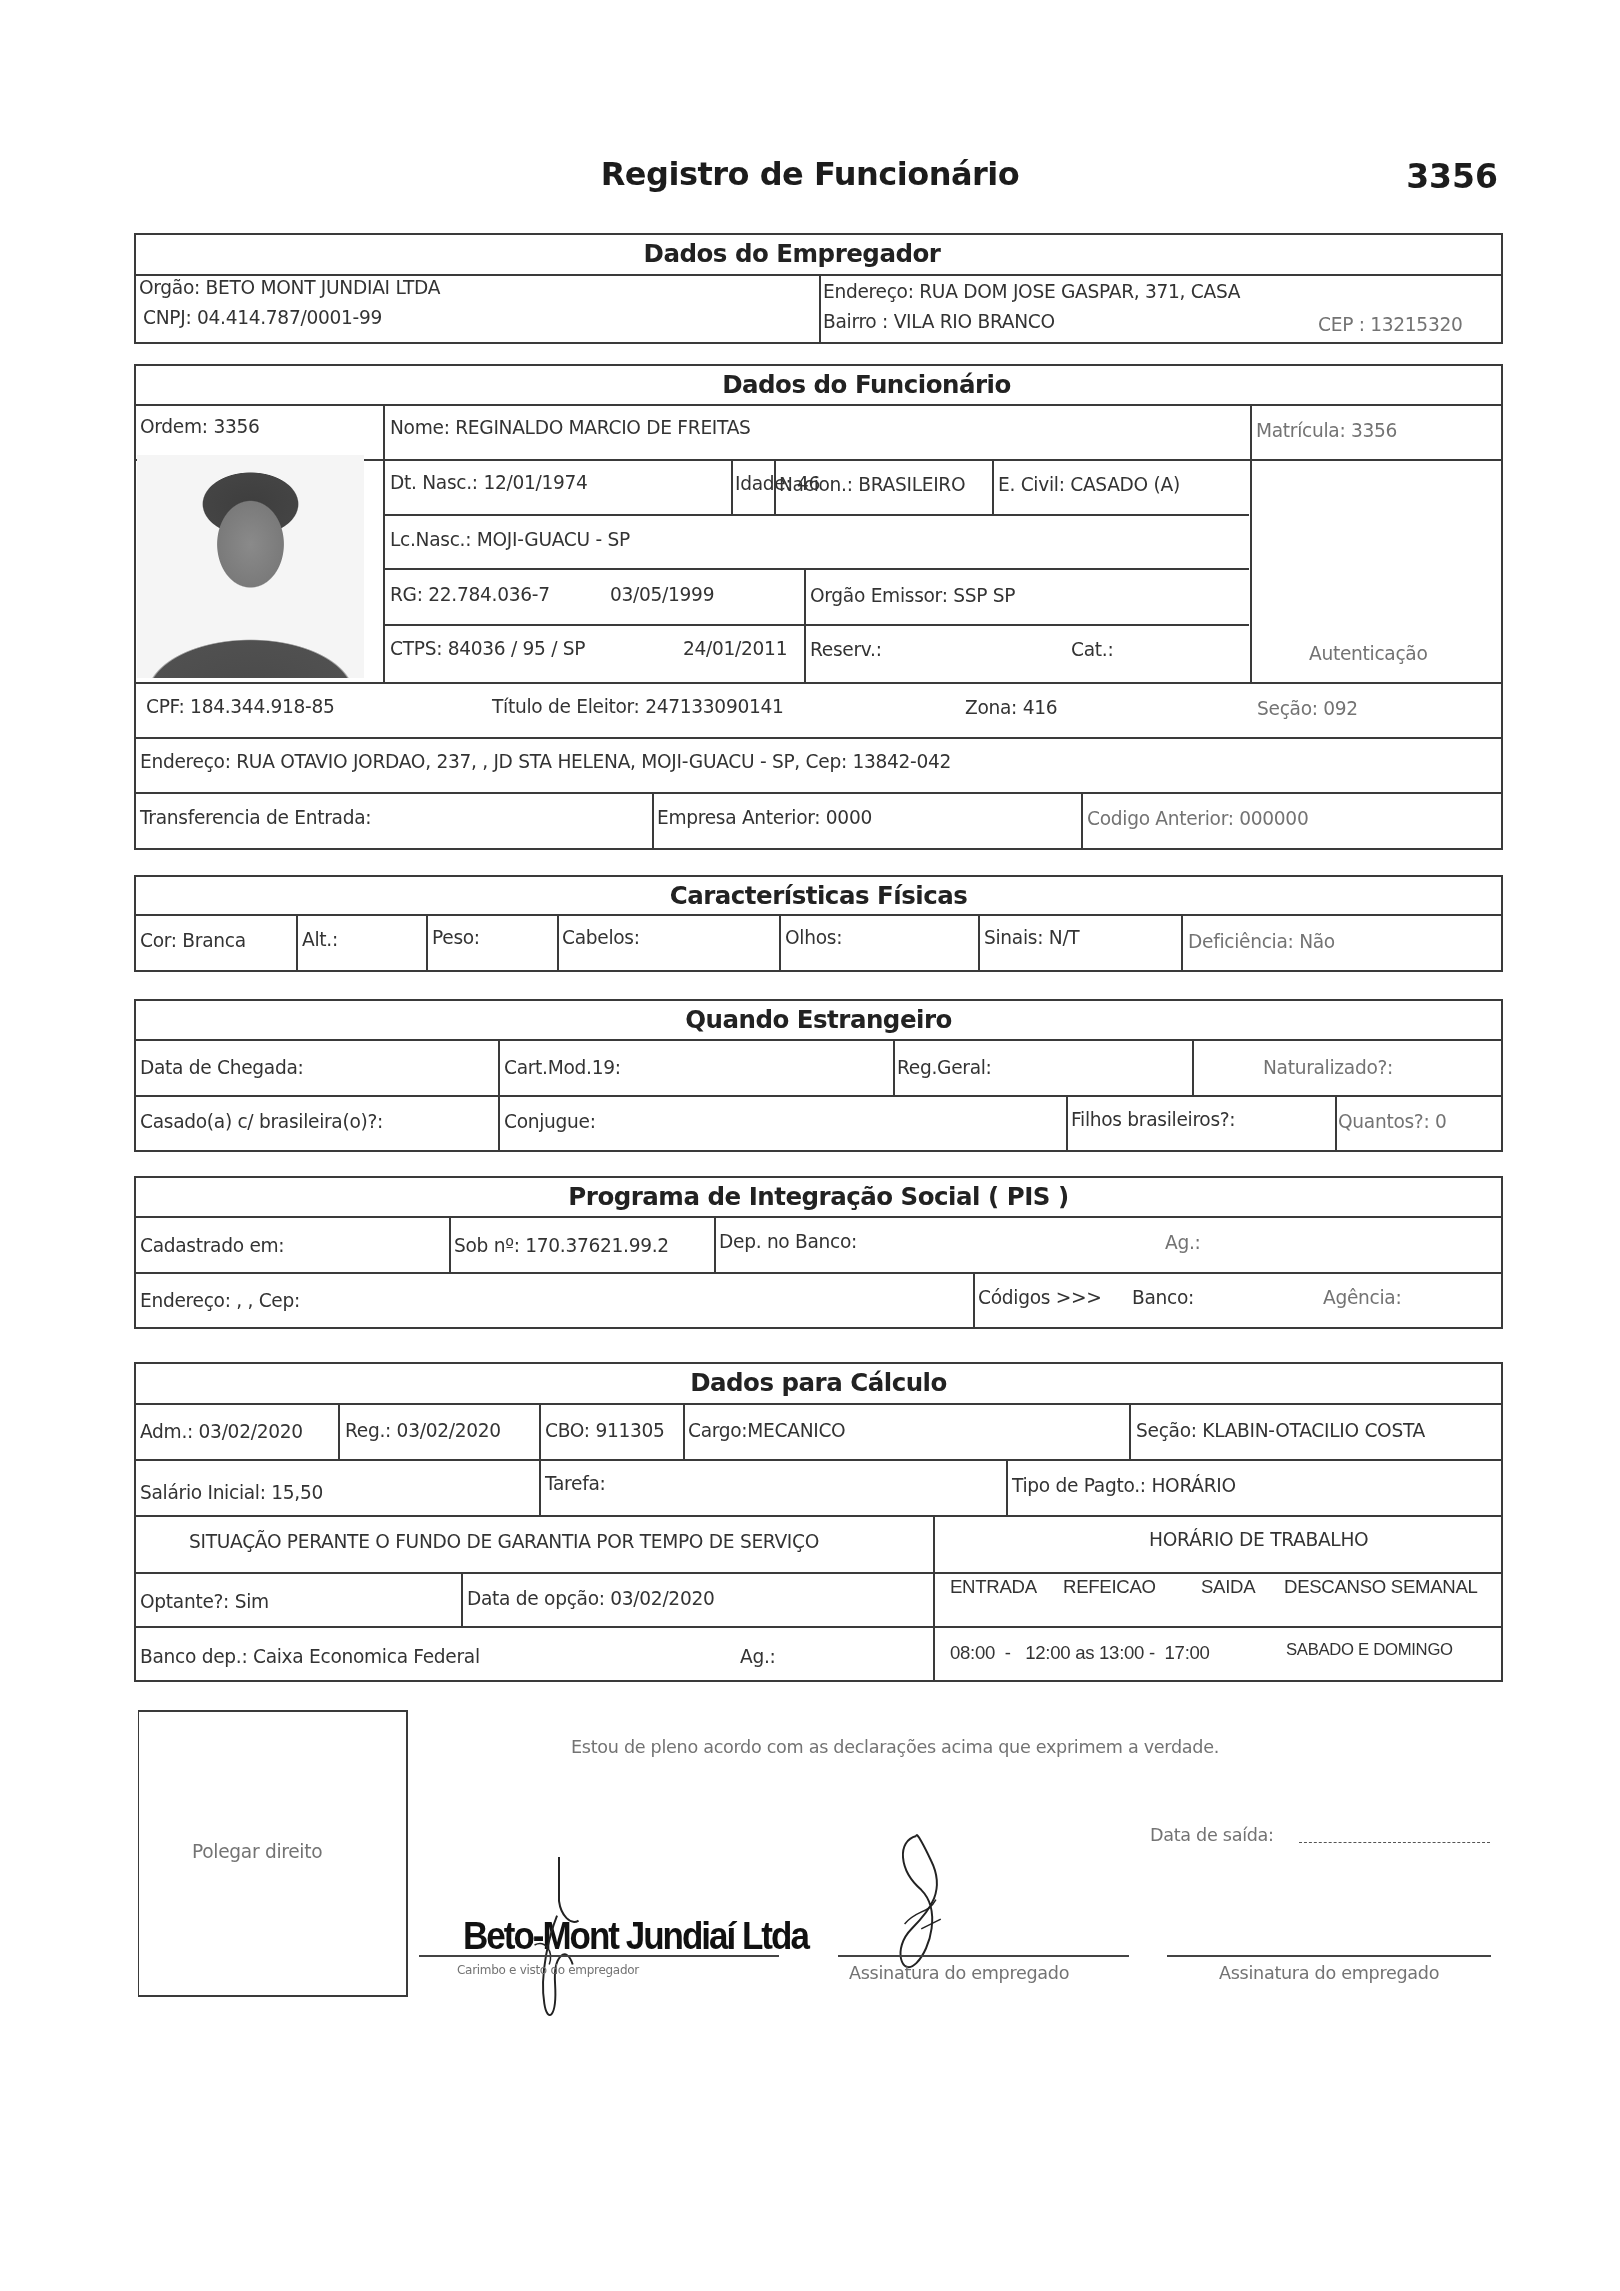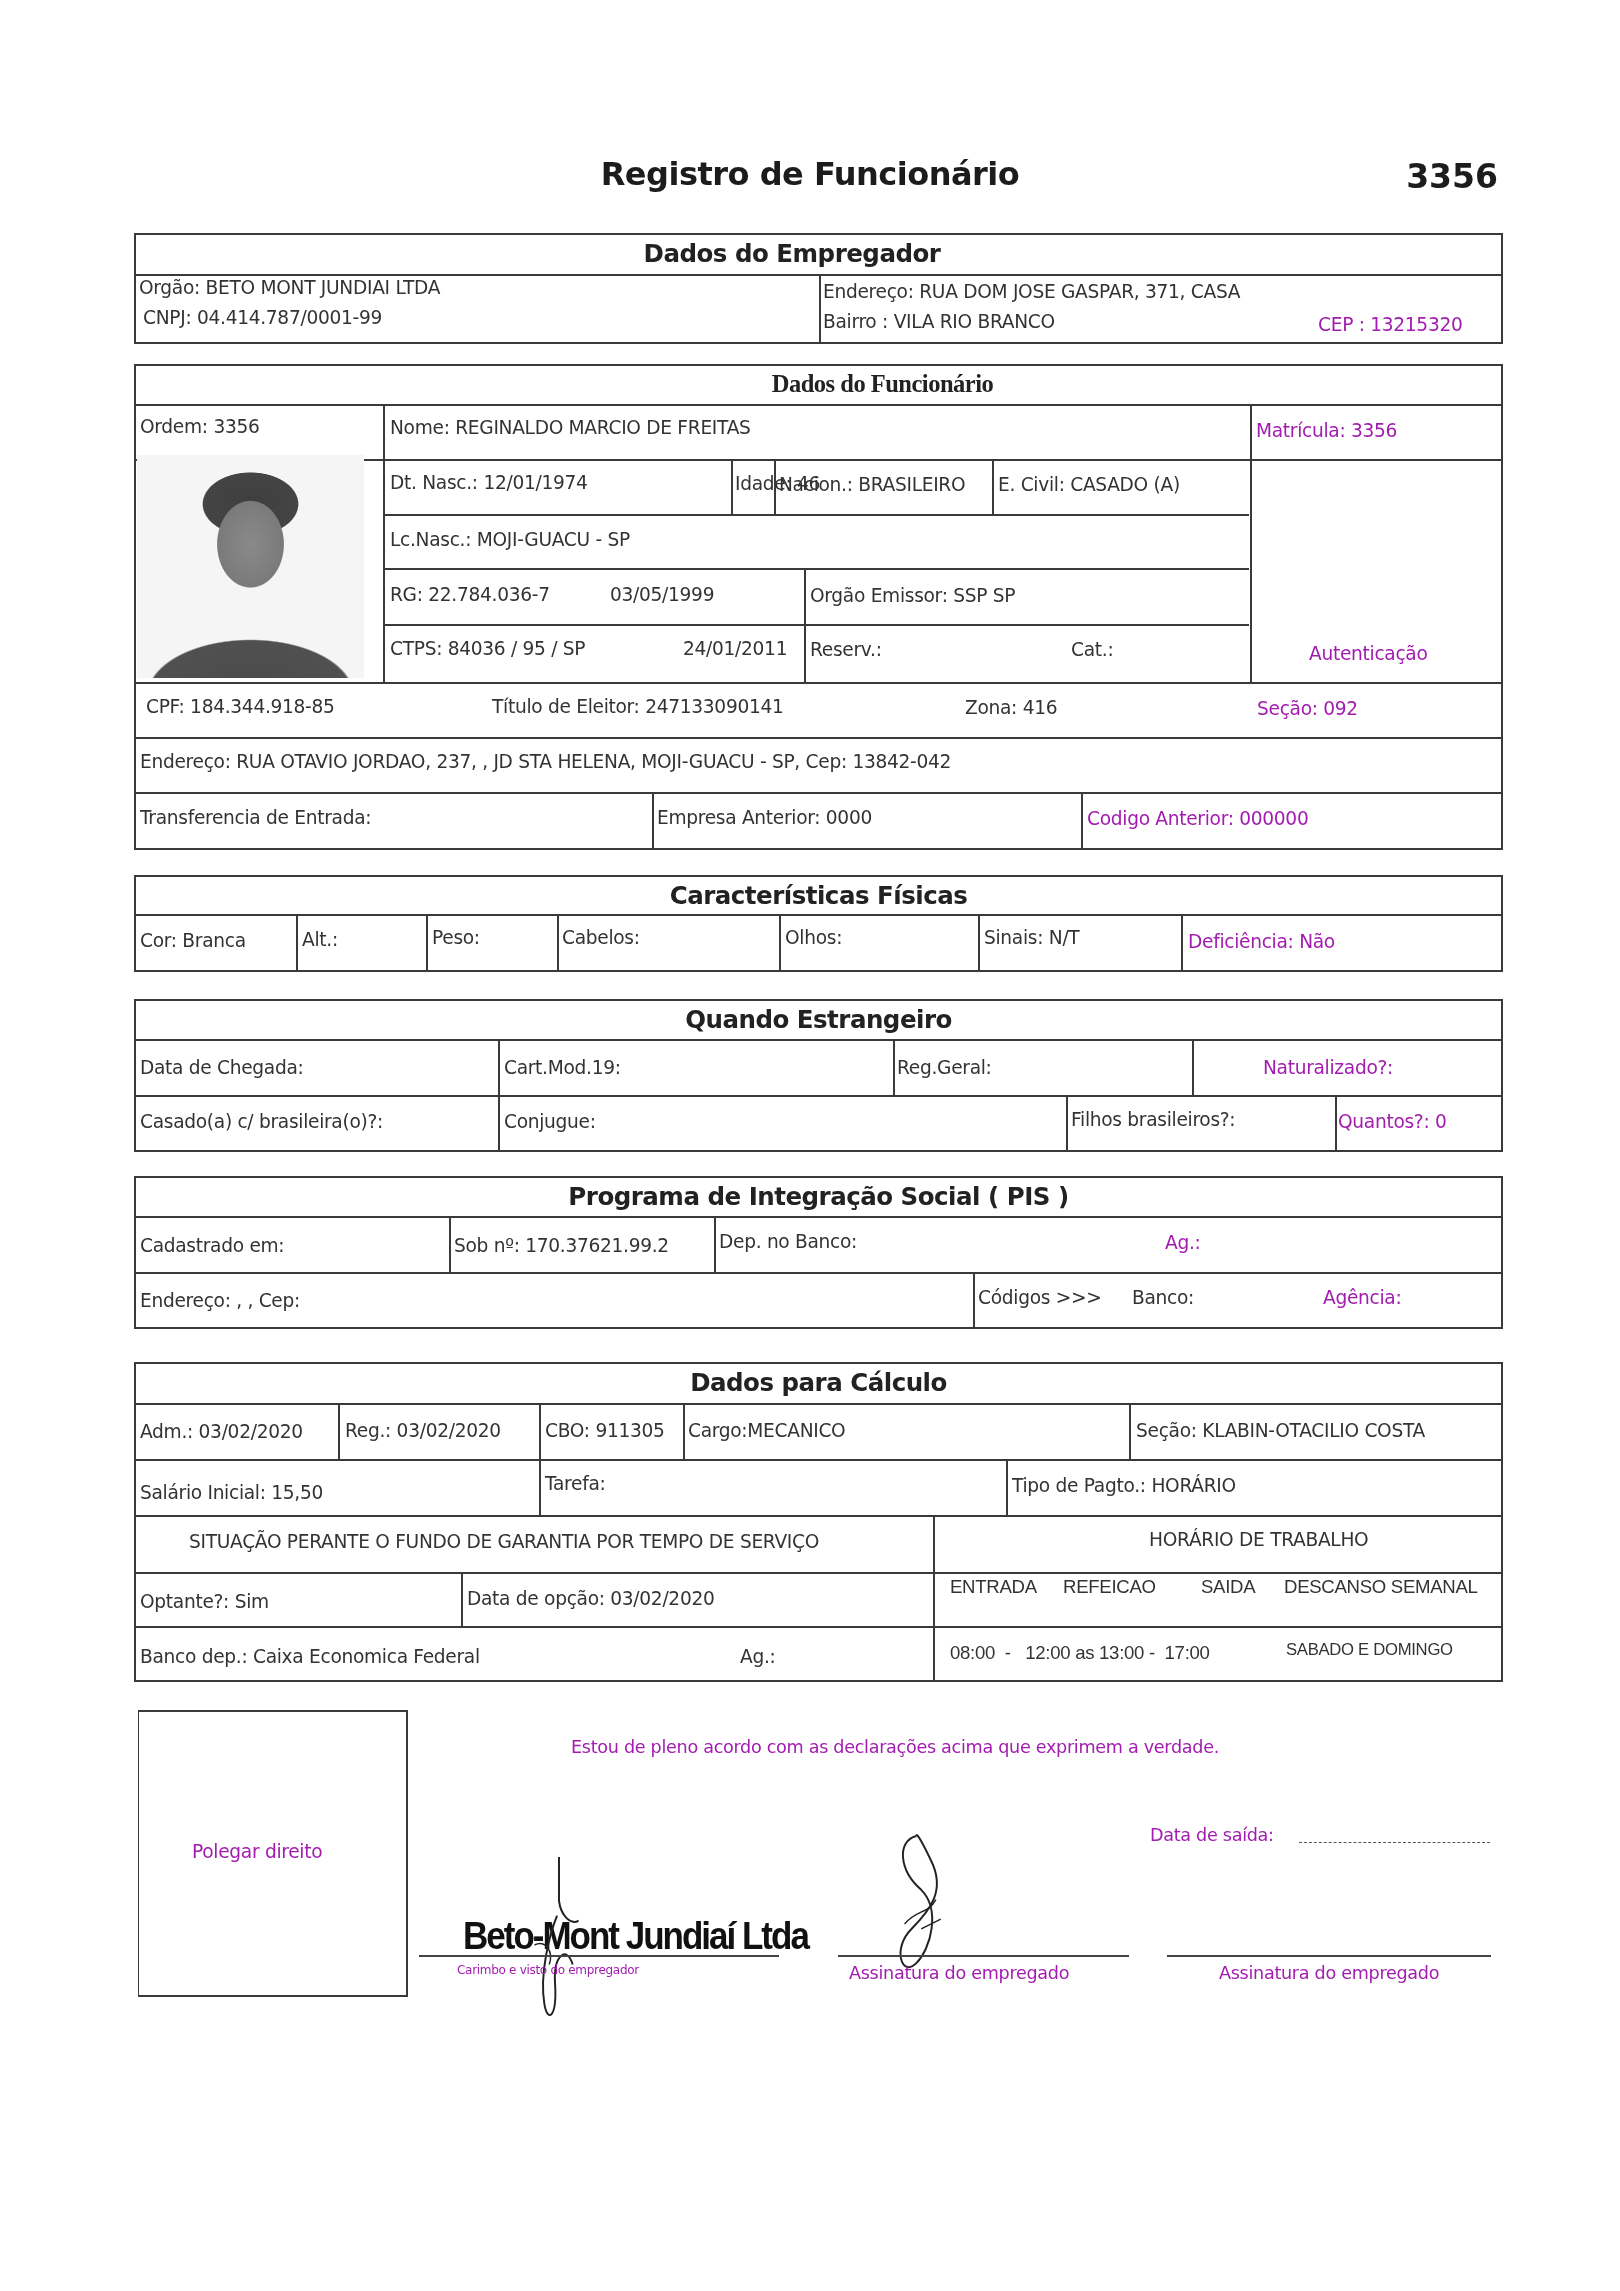--- a/index.html
+++ b/index.html
@@ -7,21 +7,21 @@
          font-family: "DejaVu Sans", sans-serif; color: #2a2a2a; }
   .abs { position: absolute; }
   .title { left: 0; width: 1620px; top: 155px; text-align: center; font-size: 32px; font-weight: bold;
            font-family: "DejaVu Sans", sans-serif; color: #1c1c1c; letter-spacing: -0.5px; }
   .docnum { right: 122px; top: 157px; font-size: 33px; font-weight: bold; color: #1c1c1c; }
   .box { position: absolute; border: 2px solid #3a3a3a; box-sizing: border-box; }
   .hline { position: absolute; height: 0; border-top: 2px solid #3a3a3a; }
   .vline { position: absolute; width: 0; border-left: 2px solid #3a3a3a; }
   .sec-title { position: absolute; text-align: center; font-weight: bold; font-size: 24.5px; color: #222; letter-spacing: -0.5px; }
   .t { position: absolute; font-size: 18.6px; white-space: nowrap; color: #333; letter-spacing: -0.3px; }
-  .t.light { color: #a21caf; }
+  .t.light { color: #737373; }
   .photo { position: absolute; left: 137px; top: 455px; width: 227px; height: 223px;
            background:
              radial-gradient(ellipse 47px 61px at 50% 40%, #8a8a8a 0%, #7a7a7a 70%, transparent 72%),
              radial-gradient(ellipse 59px 39px at 50% 22%, #3e3e3e 0%, #444 80%, transparent 82%),
              radial-gradient(ellipse 127px 69px at 50% 108%, #4a4a4a 0%, #505050 80%, transparent 82%),
              #f5f5f5; }
   .sig-line { position: absolute; height: 0; border-top: 2px solid #444; }
   .dashed { position: absolute; height: 0; border-top: 1px dashed #555; }
   .stamp { position: absolute; font-family: "Liberation Sans", sans-serif; font-weight: bold; font-size: 35px;
            color: #111; letter-spacing: -2px; transform: scaleY(1.1); }
@@ -36,21 +36,21 @@
 <div class="sec-title" style="left:134px; width:1316px; top:239px;">Dados do Empregador</div>
 <div class="hline" style="left:134px; width:1369px; top:274px;"></div>
 <div class="vline" style="left:819px; top:274px; height:70px;"></div>
 <div class="t" style="left:139px; top:277px;">Orgão: BETO MONT JUNDIAI  LTDA</div>
 <div class="t" style="left:143px; top:307px;">CNPJ: 04.414.787/0001-99</div>
 <div class="t" style="left:823px; top:281px;">Endereço: RUA DOM JOSE GASPAR, 371, CASA</div>
 <div class="t" style="left:823px; top:311px;">Bairro : VILA RIO BRANCO</div>
 <div class="t light" style="left:1318px; top:314px;">CEP : 13215320</div>
 
 <div class="box" style="left:134px; top:364px; width:1369px; height:486px;"></div>
-<div class="sec-title" style="left:150px; width:1465px; top:370px;font-family:Liberation Serif, serif;">Dados do Funcionário</div>
+<div class="sec-title" style="left:134px; width:1465px; top:370px;">Dados do Funcionário</div>
 <div class="hline" style="left:134px; width:1369px; top:404px;"></div>
 
 <div class="vline" style="left:383px; top:404px; height:278px;"></div>
 <div class="vline" style="left:1250px; top:404px; height:278px;"></div>
 <div class="t" style="left:140px; top:416px;">Ordem: 3356</div>
 <div class="t" style="left:390px; top:417px;">Nome: REGINALDO MARCIO DE FREITAS</div>
 <div class="t light" style="left:1256px; top:420px;">Matrícula: 3356</div>
 <div class="hline" style="left:134px; width:1369px; top:459px;"></div>
 
 <div class="photo"></div>

